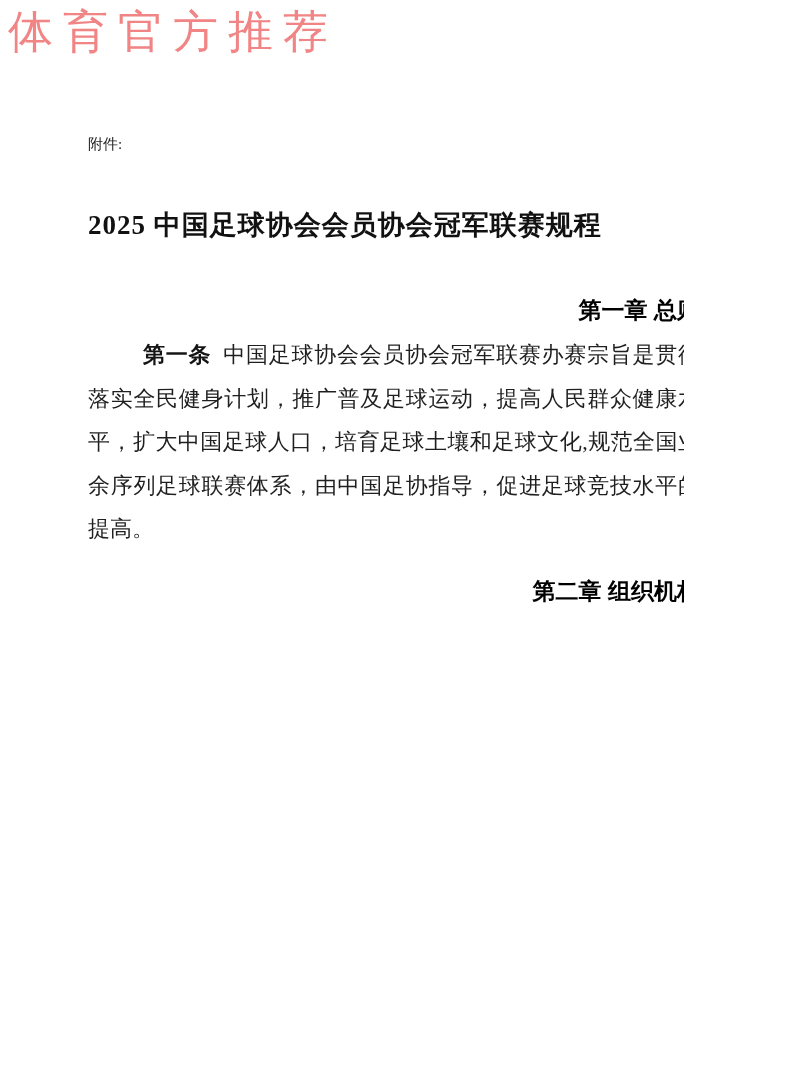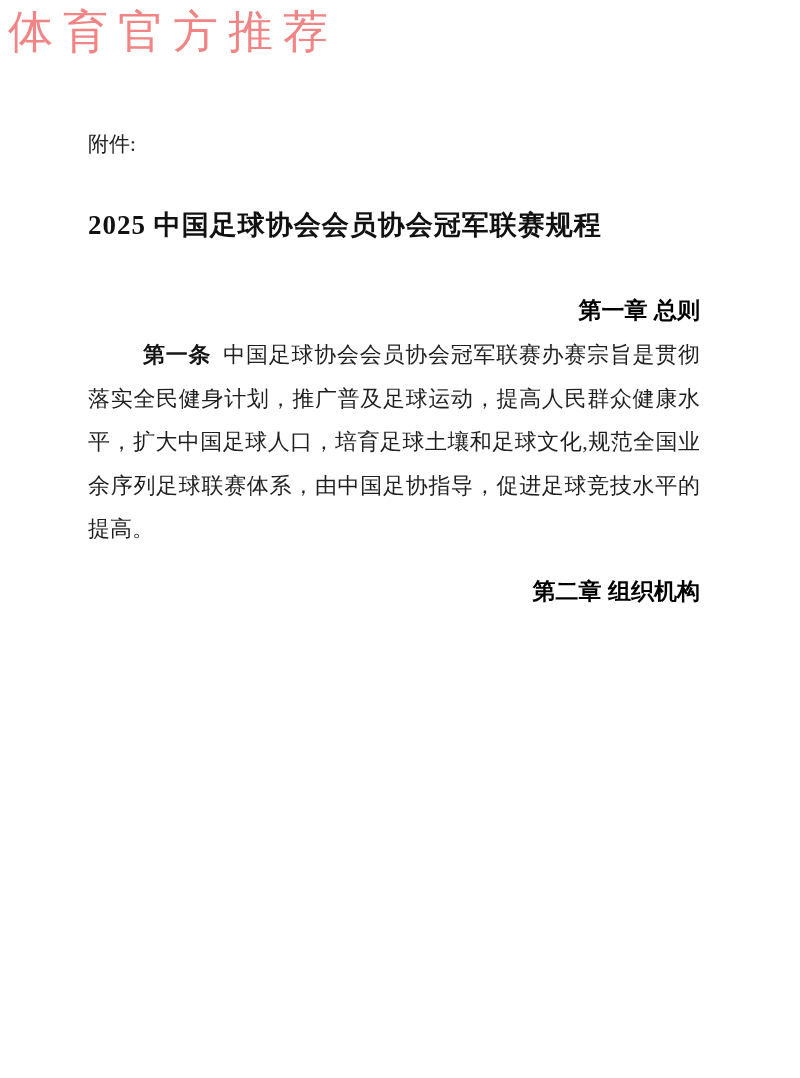--- a/index.html
+++ b/index.html
@@ -8,42 +8,41 @@
     background: #ffffff;
   }
   .page {
     position: relative;
     width: 684px;
     height: 1078px;
     background: #ffffff;
     overflow: hidden;
     font-family: "Liberation Serif", "DejaVu Serif", serif;
     color: #1a1a1a;
-    padding-left: 28px;
   }
   .watermark {
     position: absolute;
     top: 2px;
     left: 8px;
     font-family: "Liberation Serif", "DejaVu Serif", serif;
     font-size: 45px;
     letter-spacing: 10px;
     font-weight: 400;
     white-space: nowrap;
     user-select: none;
   }
   .content {
     position: absolute;
     top: 0;
     left: 88px;
     width: 612px;
   }
   .attachment {
     margin-top: 130px;
-    font-size: 21px;
+    font-size: 15px;
     line-height: 28px;
     color: #222222;
   }
   .doc-title {
     margin: 49px 0 0 0;
     font-size: 27px;
     line-height: 36px;
     font-weight: bold;
     text-align: left;
     letter-spacing: 1px;

